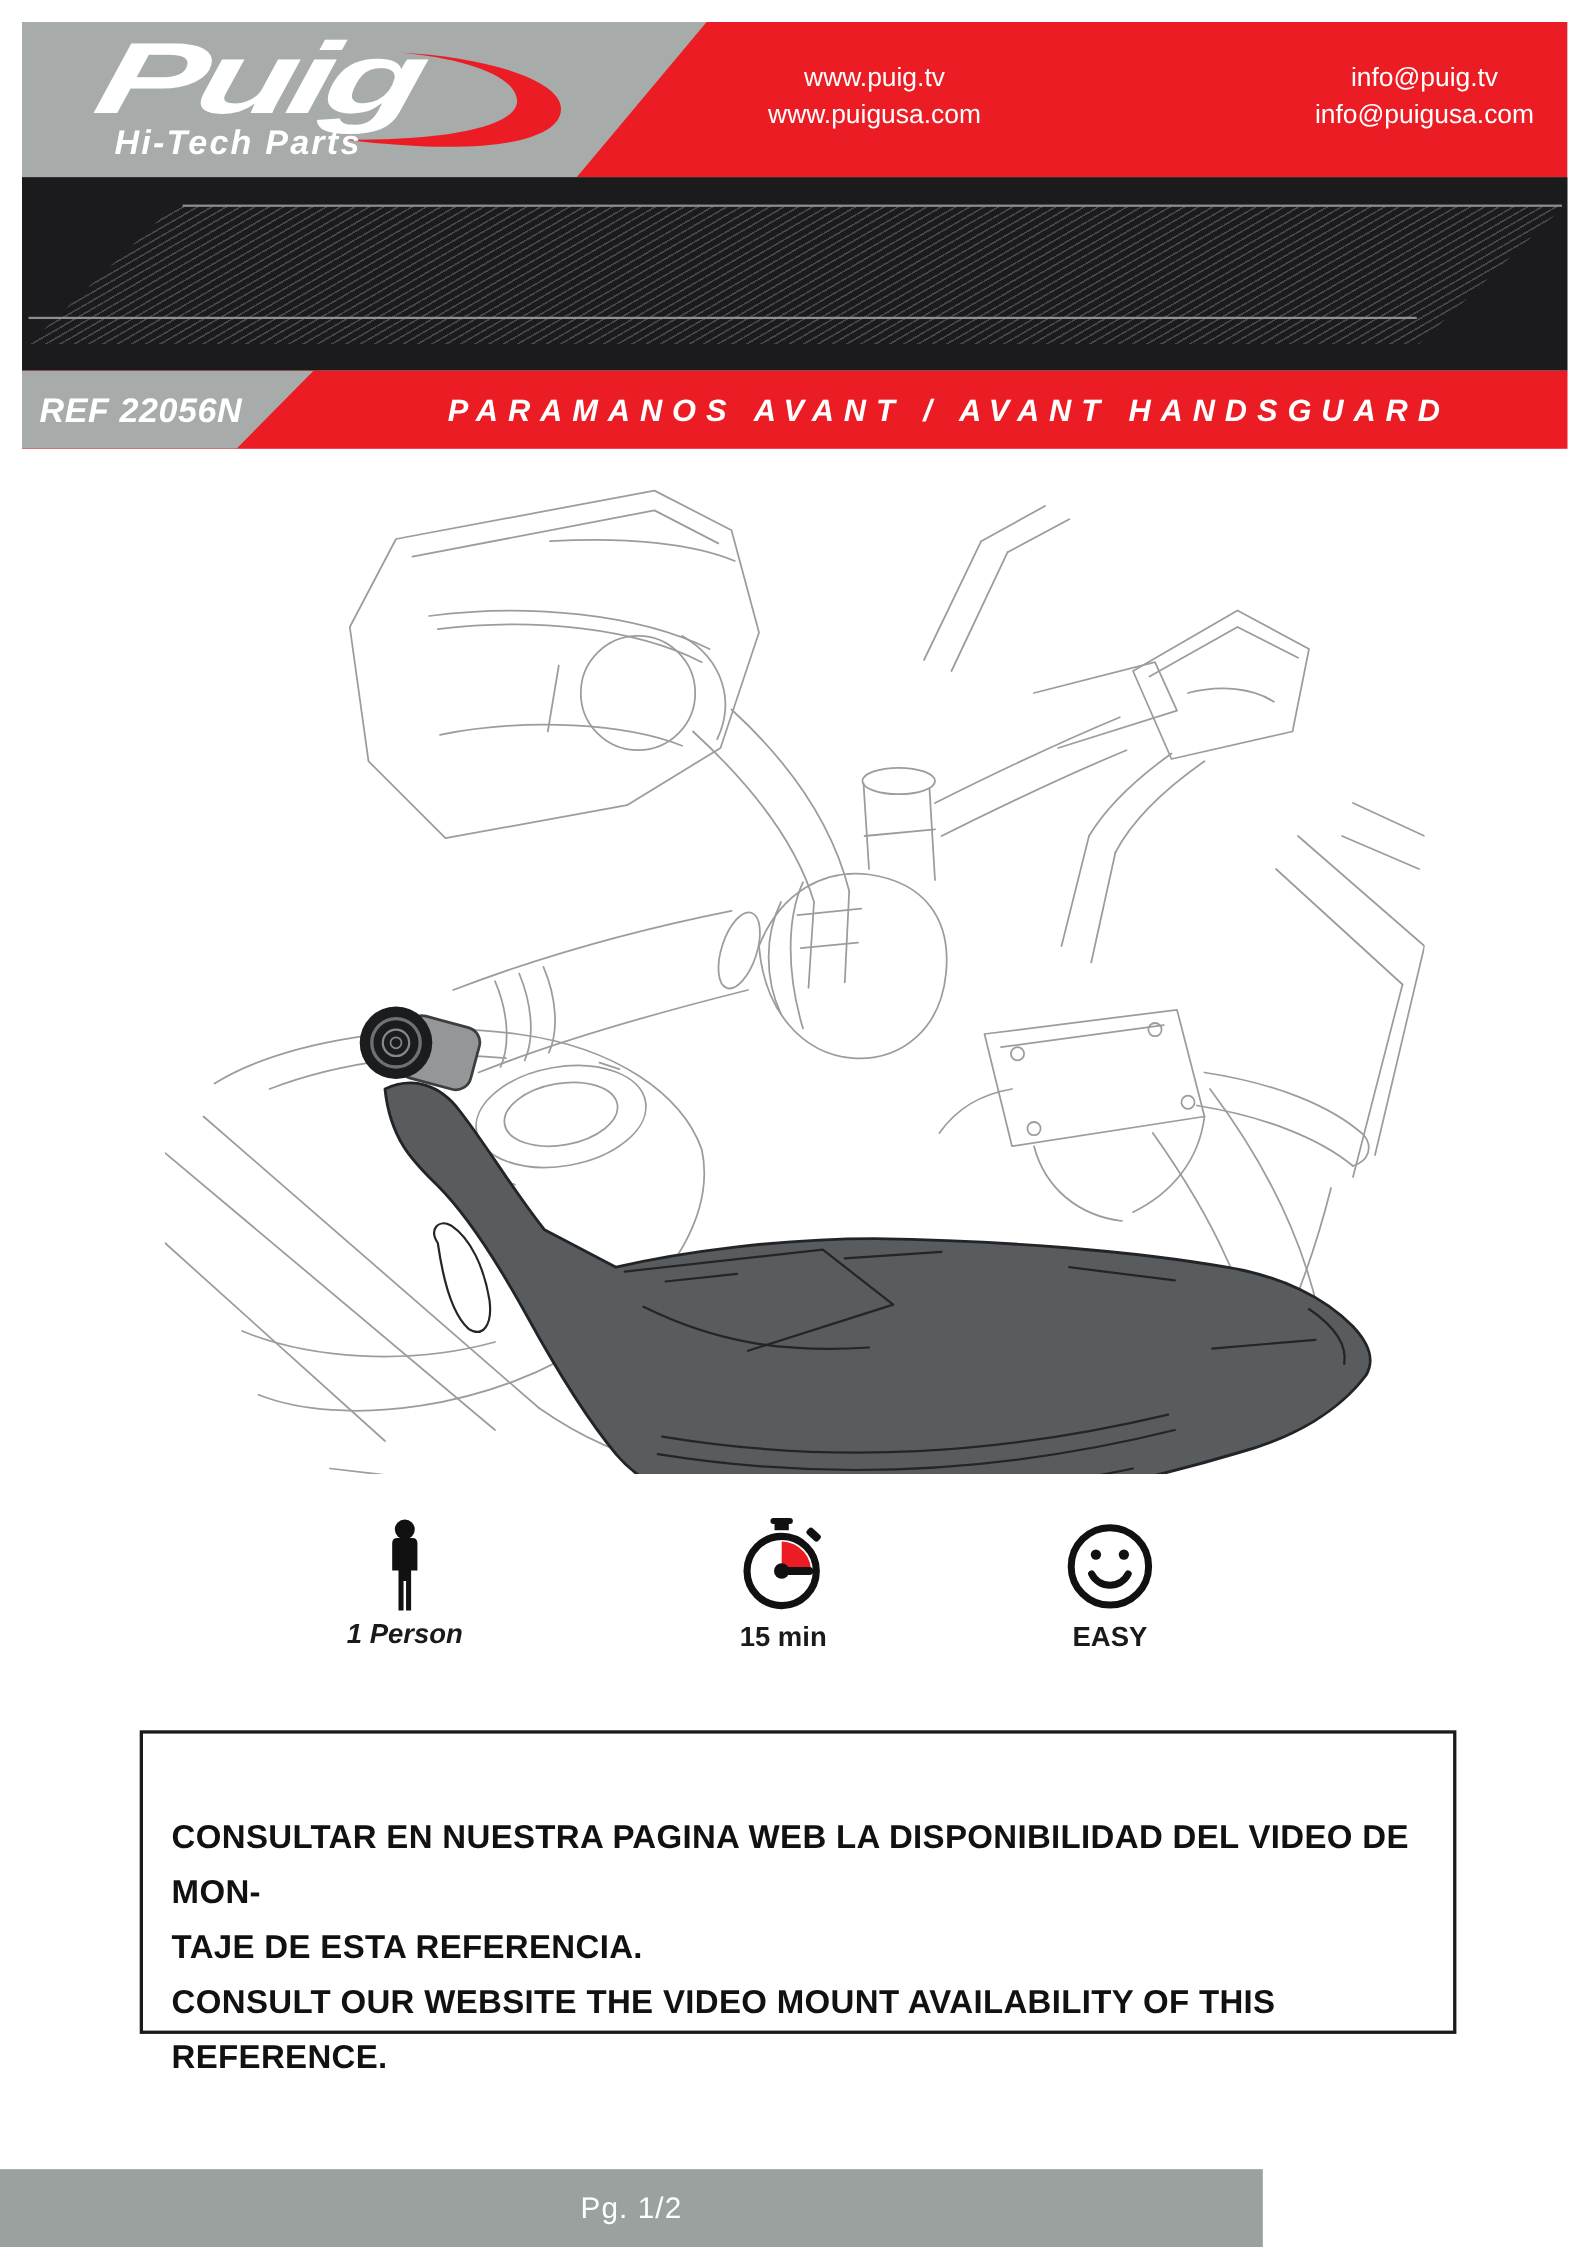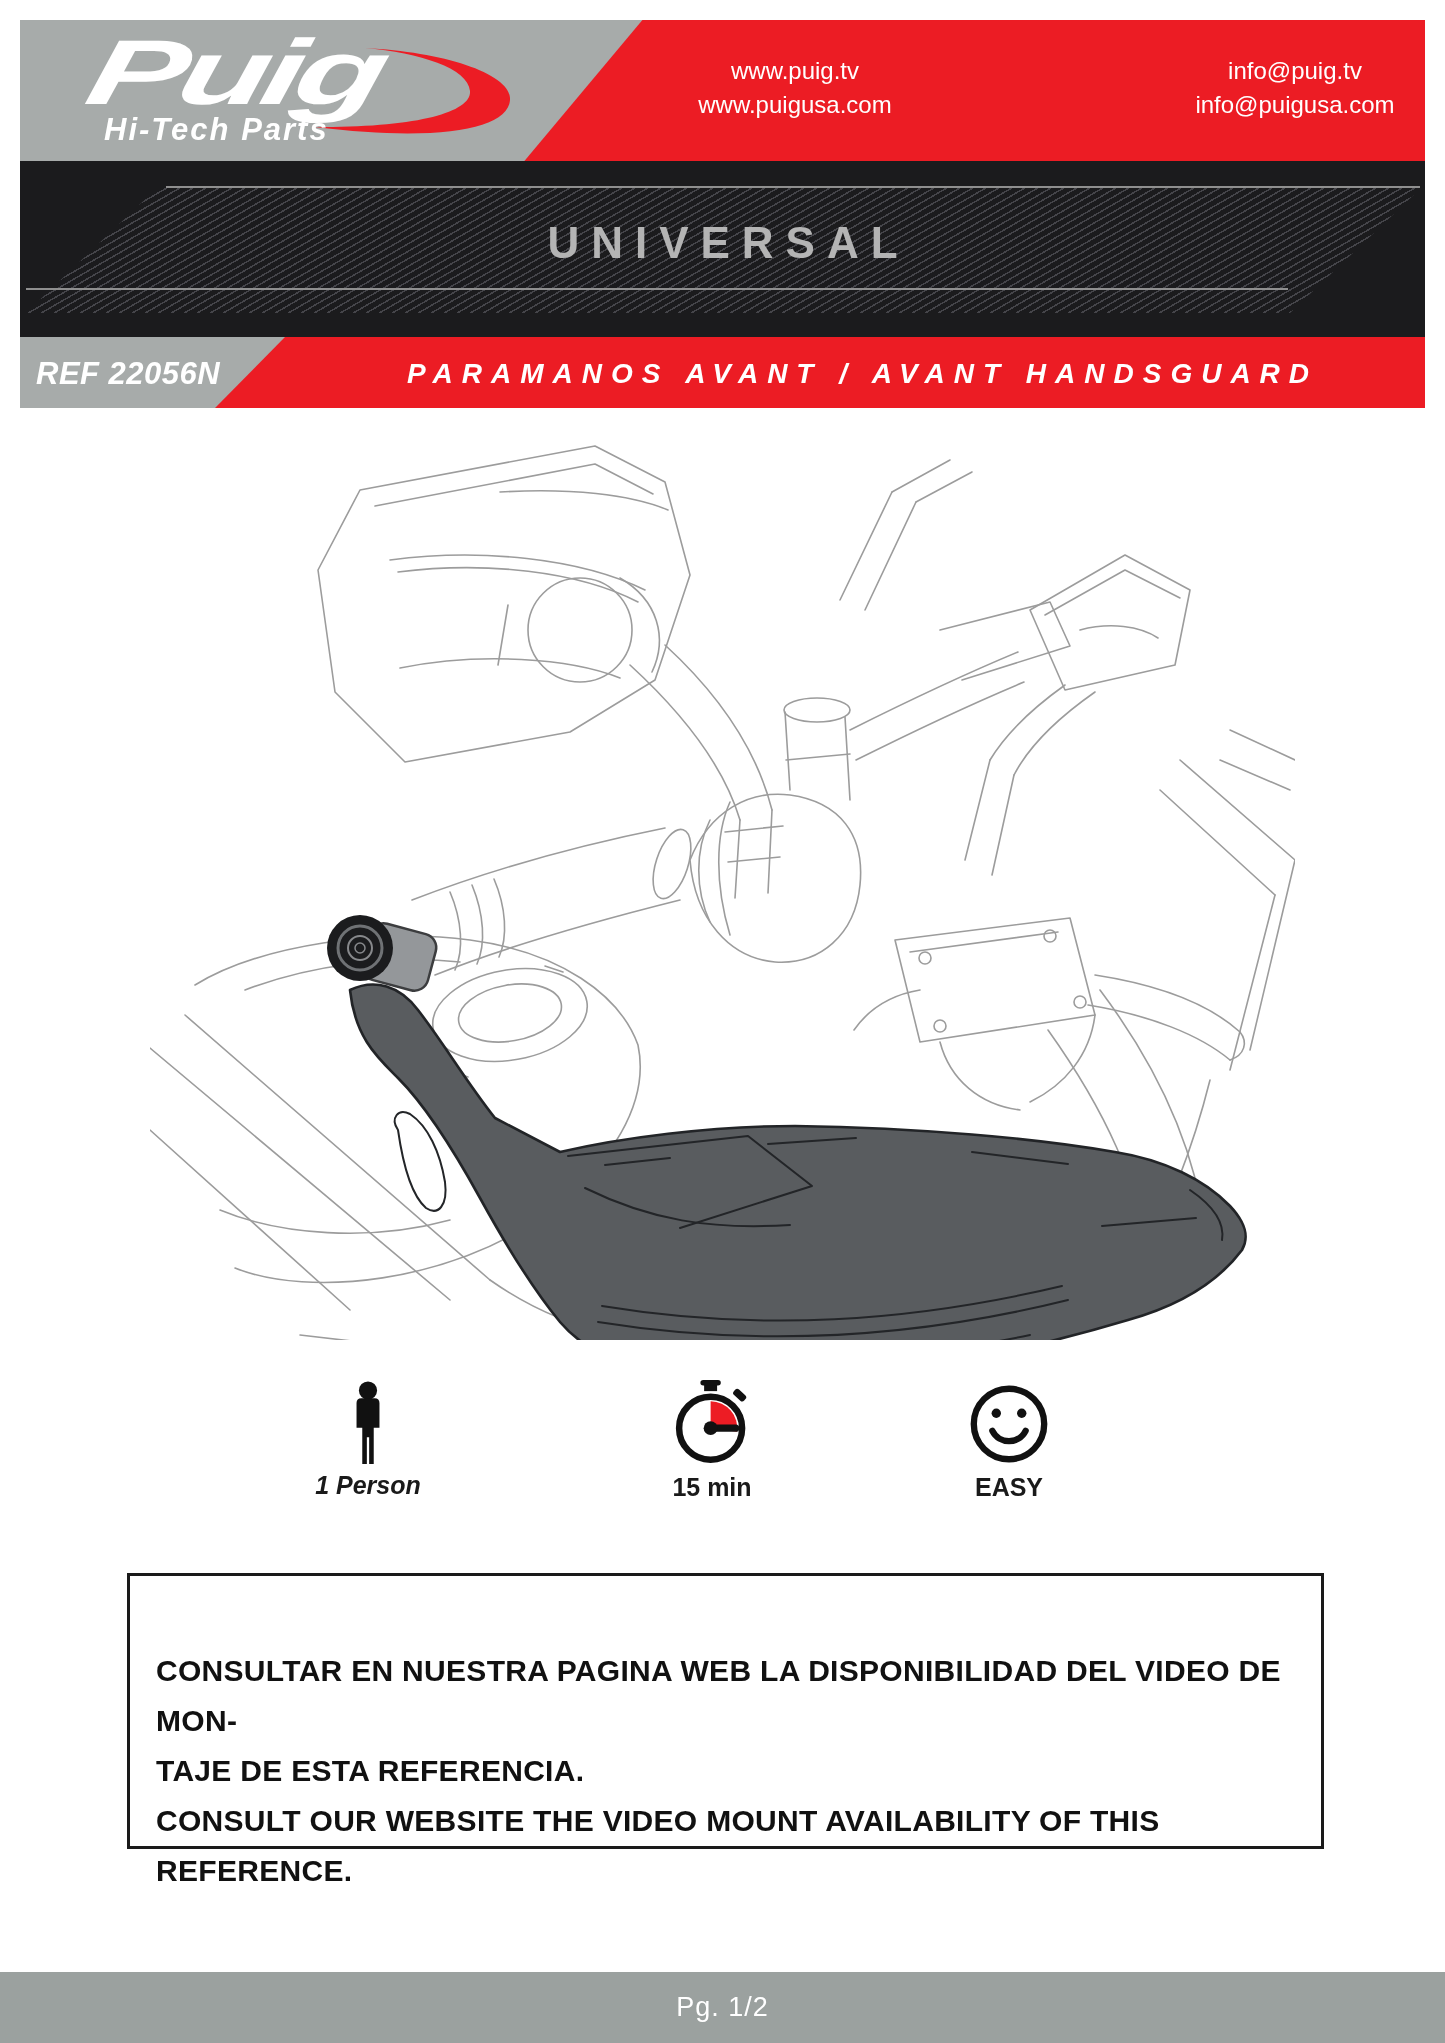--- a/index.html
+++ b/index.html
@@ -49,21 +49,21 @@
   .spec{top:1380px;width:200px;height:125px;text-align:center;}
   .spec-label{margin-top:1px;font-size:25px;font-weight:bold;color:#1a1a1a;}
 
   
   .video-box{left:127px;top:1573px;width:1197px;height:276px;border:3px solid #1a1a1a;
              background:#ffffff;box-sizing:border-box;}
   .video-text{position:absolute;left:26px;top:52px;right:20px;font-size:30px;font-weight:bold;
               line-height:50px;letter-spacing:0.3px;color:#111111;margin-top:18px;}
 
   
-  .footer{left:0;top:1972px;width:1445px;height:71px;background:#9ba19f;}
+  .footer{left:0;top:1972px;width:1148px;height:71px;background:#9ba19f;}
   .footer-text{position:absolute;width:100%;top:0;height:71px;line-height:71px;text-align:center;
                color:#ffffff;font-size:27px;letter-spacing:1px;}
 </style>
 </head>
 <body>
 
 <div class="page">
 
   <div class="abs header">
     <div class="header-red"></div>
@@ -82,21 +82,20 @@
     <div class="abs contact-col" style="left:1140px;width:270px;">
       <div>info@puig.tv</div>
       <div>info@puigusa.com</div>
     </div>
   </div>
 
   <div class="abs banner">
     <div class="hatch"></div>
     <div class="banner-line" style="left:146px;top:25px;width:1254px;"></div>
     <div class="banner-line" style="left:6px;top:127px;width:1262px;"></div>
-    <div class="banner-title">UNIVERSAL</div>
   </div>
 
   <div class="abs refbar">
     <div class="ref-gray"></div>
     <div class="ref-text">REF 22056N</div>
     <div class="product-text">PARAMANOS AVANT / AVANT HANDSGUARD</div>
   </div>
 
   <svg class="abs illu" width="1145" height="910" viewBox="0 0 1145 910">
 

